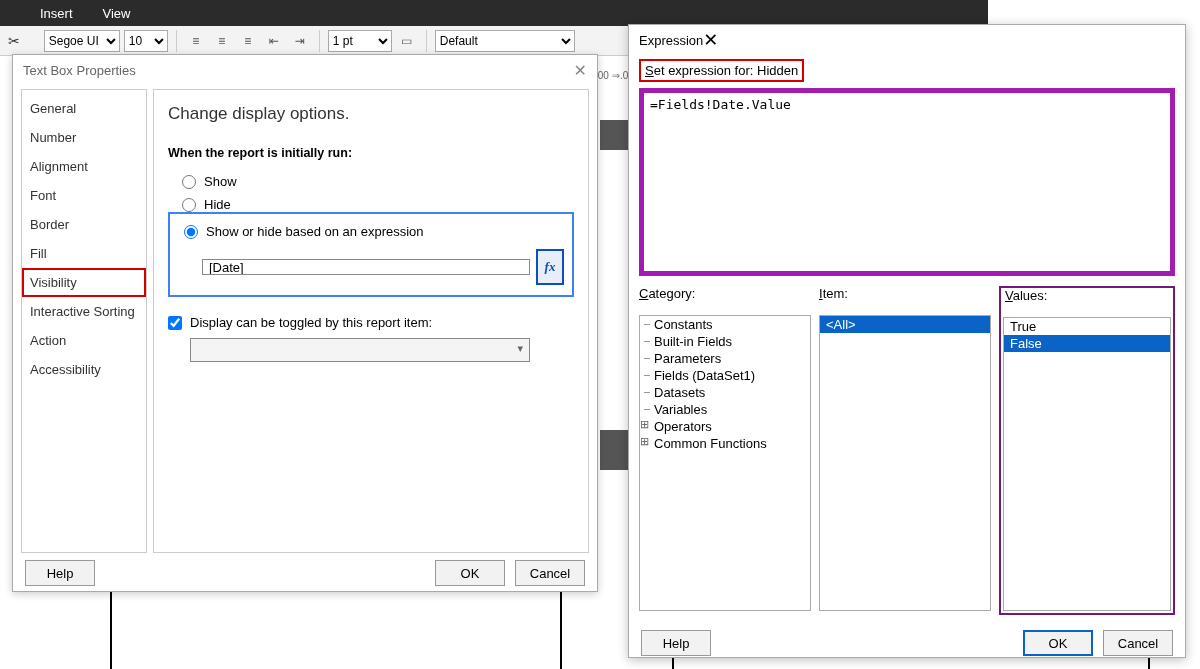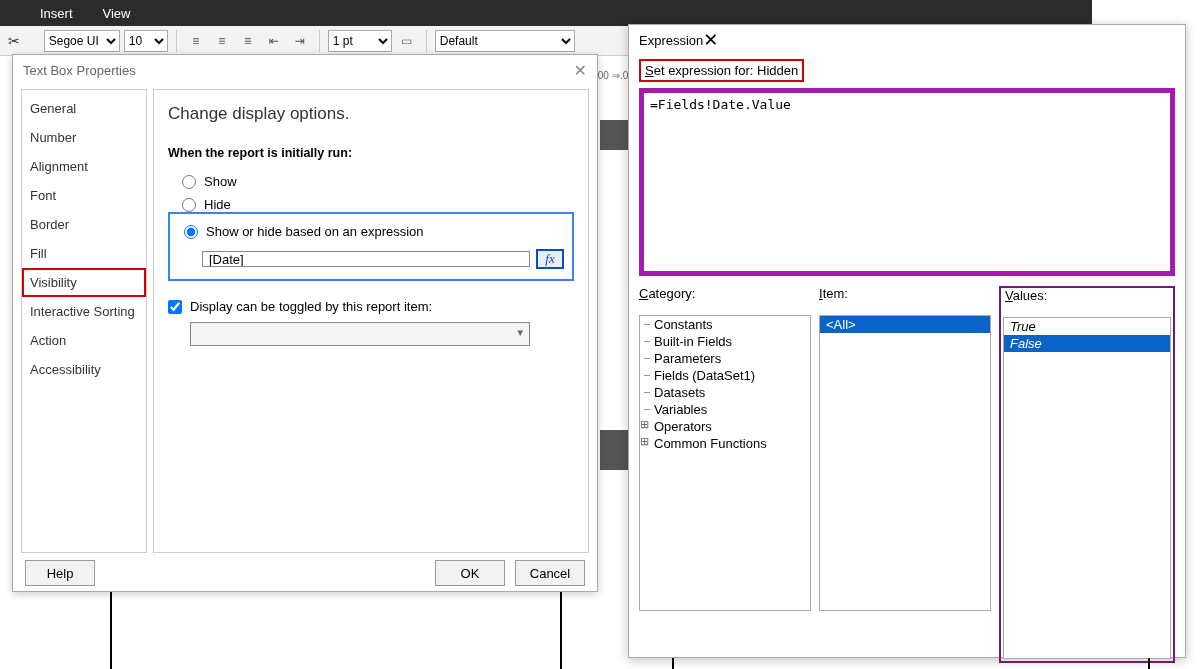--- a/index.html
+++ b/index.html
@@ -1,19 +1,19 @@
 <!DOCTYPE html>
 <html><head>
 <meta charset="utf-8">
 <style>
   * { box-sizing: border-box; margin: 0; padding: 0; font-family: "Segoe UI", Arial, sans-serif; }
   body { width: 1200px; height: 669px; background: #fff; position: relative; overflow: hidden; font-size: 13px; }
   
   
-  .menubar { position: absolute; left: 0; top: 0; width: 1092px; height: 26px; background: #2b2b2b; color: #fff; display: flex; align-items: center; padding-left: 40px; }
+  .menubar { position: absolute; left: 0; top: 0; width: 988px; height: 26px; background: #2b2b2b; color: #fff; display: flex; align-items: center; padding-left: 40px; }
   .menubar span { margin-right: 30px; font-size: 13px; }
   
   
   .ribbon { position: absolute; left: 0; top: 26px; width: 630px; height: 30px; background: #f3f3f3; border-bottom: 1px solid #ccc; display: flex; align-items: center; gap: 4px; padding-left: 8px; }
   .ribbon .scissors { font-size: 14px; color: #333; margin-right: 8px; }
   .ribbon select { height: 22px; font-size: 12px; border: 1px solid #aaa; background: #fff; }
   .ribbon .sep { width: 1px; height: 22px; background: #ccc; margin: 0 4px; }
   .ribbon .btn { width: 22px; height: 22px; display:flex; align-items:center; justify-content:center; color:#555; font-size:12px;}
   .ribbon .highlight { background: #1e88d8; color:#fff; padding: 0 4px; height: 20px; display:flex; align-items:center;}
   
@@ -31,21 +31,21 @@
   .dlg1 .nav div { padding: 7px 8px; font-size: 13px; color: #333; cursor: pointer; }
   .dlg1 .nav .sel { outline: 2px solid #d40000; outline-offset: -2px; }
   .dlg1 .content { flex: 1; border: 1px solid #ccc; margin-left: 6px; padding: 14px 14px; }
   .dlg1 .content h3 { font-size: 17px; font-weight: 400; color: #333; margin-bottom: 22px; }
   .dlg1 .content .grouplabel { font-weight: 600; font-size: 12.5px; margin-bottom: 10px; }
   .dlg1 .radio-row { display:flex; align-items:center; gap:8px; padding: 4px 0 4px 14px; font-size: 13px;}
   .dlg1 .radio-row input { width:14px; height:14px; }
   .dlg1 .expr-box { border: 2px solid #3b82f6; padding: 6px 8px 10px 14px; margin-top: -4px; }
   .dlg1 .expr-input-row { display:flex; align-items:center; gap:6px; margin: 6px 0 0 18px;}
   .dlg1 .expr-input { flex:1; height: 16px; border: 1px solid #888; padding: 0 6px; font-size: 13px;}
-  .dlg1 .fx-btn { width: 28px; height: 20px; border: 2px solid #0a4fbf; background: #e8eef8; display:flex; align-items:center; justify-content:center; font-style: italic; font-family: serif; font-weight:normal; font-size: 13px; color:#0a4fbf;}
+  .dlg1 .fx-btn { width: 28px; height: 36px; border: 2px solid #0a4fbf; background: #e8eef8; display:flex; align-items:center; justify-content:center; font-style: italic; font-family: serif; font-weight:bold; font-size: 13px; color:#0a4fbf;}
   .dlg1 .chk-row { display:flex; align-items:center; gap:8px; margin-top: 18px; font-size:13px;}
   .dlg1 .chk-row input { width:14px; height:14px;}
   .dlg1 .combo { width: 340px; height: 24px; border:1px solid #888; margin: 8px 0 0 22px; background: #f4f4f4; position:relative;}
   .dlg1 .combo::after { content:"▾"; position:absolute; right:6px; top:3px; font-size:11px; color:#666;}
   .dlg1 .footer { height: 40px; display:flex; align-items:center; justify-content: space-between; padding: 0 12px;}
   .dlg1 .footer .btn, .dlg2 .footer .btn { min-width: 70px; height: 26px; border: 1px solid #999; background: #f2f2f2; display:flex; align-items:center; justify-content:center; font-size:13px; cursor:pointer;}
   .dlg1 .footer .right { display:flex; gap:10px;}
   
   
   .dlg2 { position: absolute; left: 628px; top: 24px; width: 558px; height: 634px; background: #fff; border: 1px solid #aaa; box-shadow: 0 2px 10px rgba(0,0,0,.25); }
@@ -53,21 +53,21 @@
   .dlg2 .titlebar .close { font-size:18px; font-weight:300;}
   .dlg2 .setfor { margin: 4px 10px 0 10px; padding: 2px 4px; display:inline-block; border:2px solid #d40000; font-size: 13px;}
   .dlg2 .setfor u { text-decoration: underline;}
   .dlg2 .editor { margin: 6px 10px 0 10px; height: 188px; border: 5px solid #a21caf; padding: 4px 6px; font-family: Consolas, monospace; font-size: 13px; background:#fff; overflow:auto;}
   .dlg2 .cols { display:flex; gap: 8px; margin: 10px 10px 0 10px;}
   .dlg2 .col { flex:1; display:flex; flex-direction:column; }
   .dlg2 .col.values-col { border: 2px solid #701a75; padding: 0;}
   .dlg2 .col label { font-size:13px; margin-bottom: 14px;}
   .dlg2 .col label u { text-decoration: underline;}
   .dlg2 .listbox { border:1px solid #aaa; height: 296px; overflow:auto; background:#fff; font-size:13px;}
-  .dlg2 .values-col .listbox { height: 342px; font-style: italic; }
+  .dlg2 .values-col .listbox { height: 294px; }
   .dlg2 .tree-item { padding: 1px 4px 1px 14px; position:relative; white-space:nowrap;}
   .dlg2 .tree-item::before { content:""; position:absolute; left:4px; top:8px; width:6px; height:1px; background:#999;}
   .dlg2 .tree-item.branch::before { content:"⊞"; background:none; left:0; top:0; font-size:11px; color:#666; width:auto; height:auto;}
   .dlg2 .list-item { padding: 1px 6px;}
   .dlg2 .list-item.sel { background: #0a64c8; color:#fff;}
   .dlg2 .footer { height: 44px; display:flex; align-items:center; justify-content:space-between; padding: 0 12px; margin-top: 6px;}
   .dlg2 .footer .right { display:flex; gap:10px;}
   .dlg2 .footer .ok { border: 2px solid #0a64c8;}
   
   

